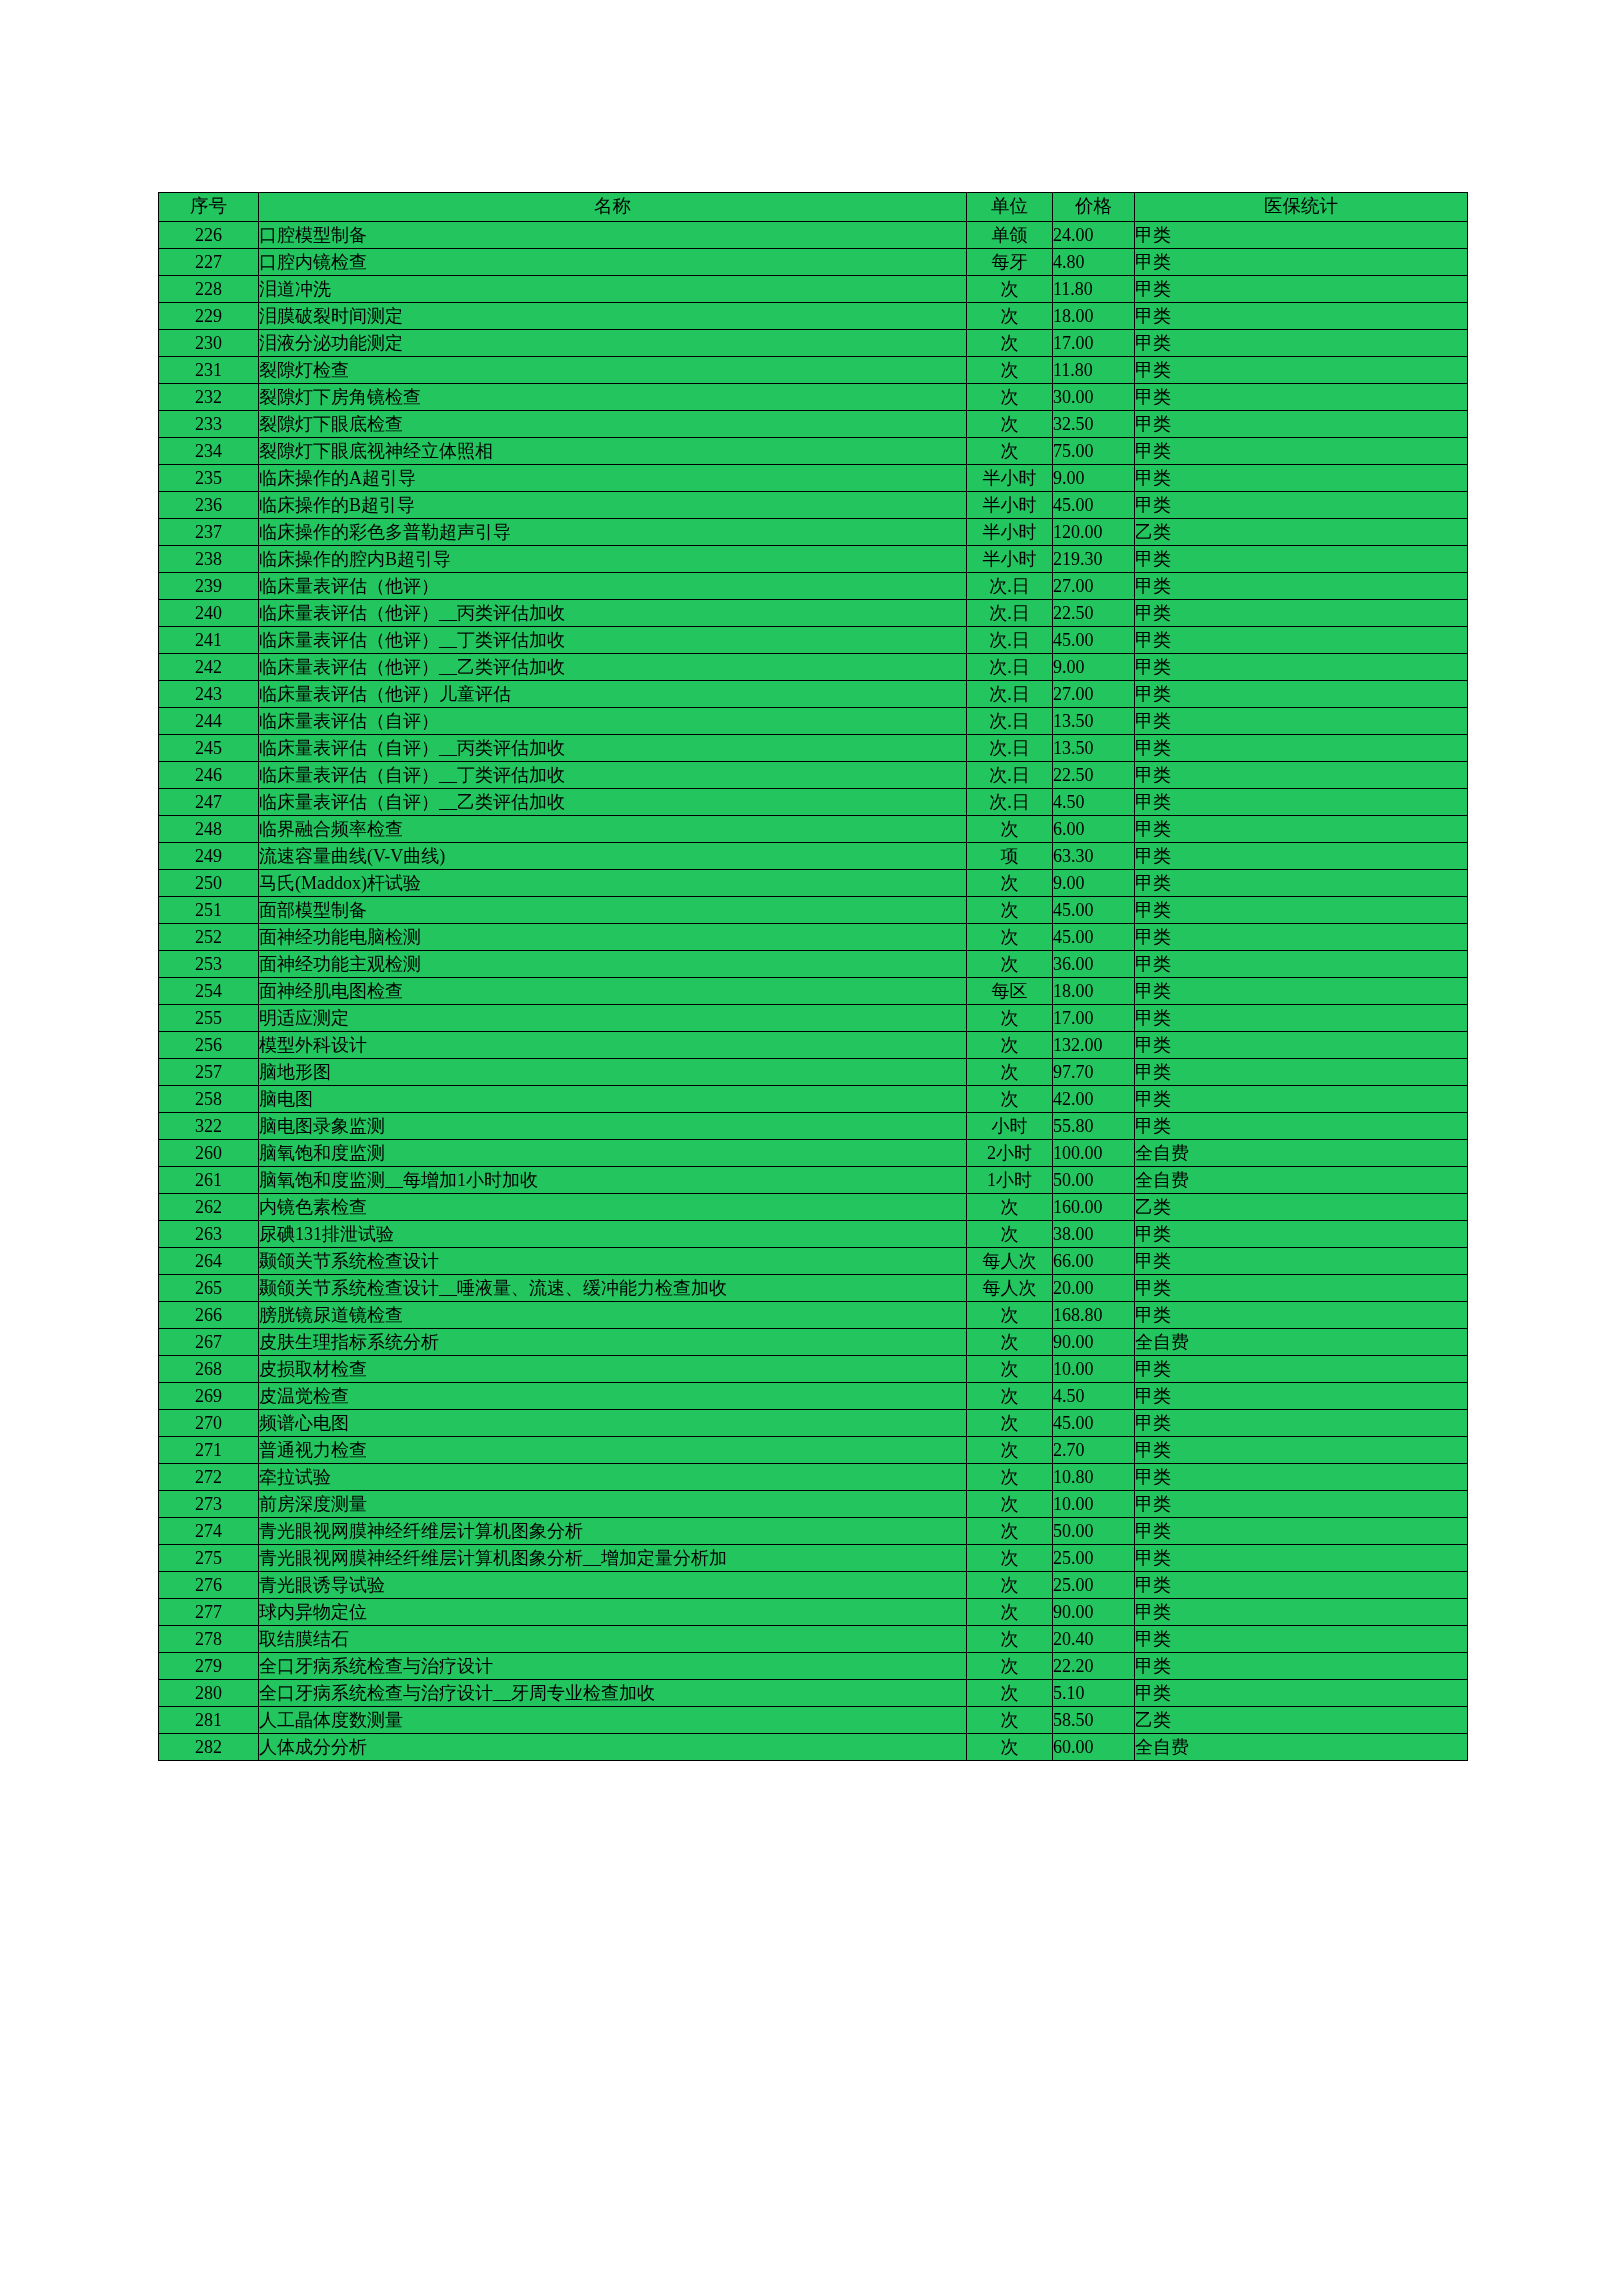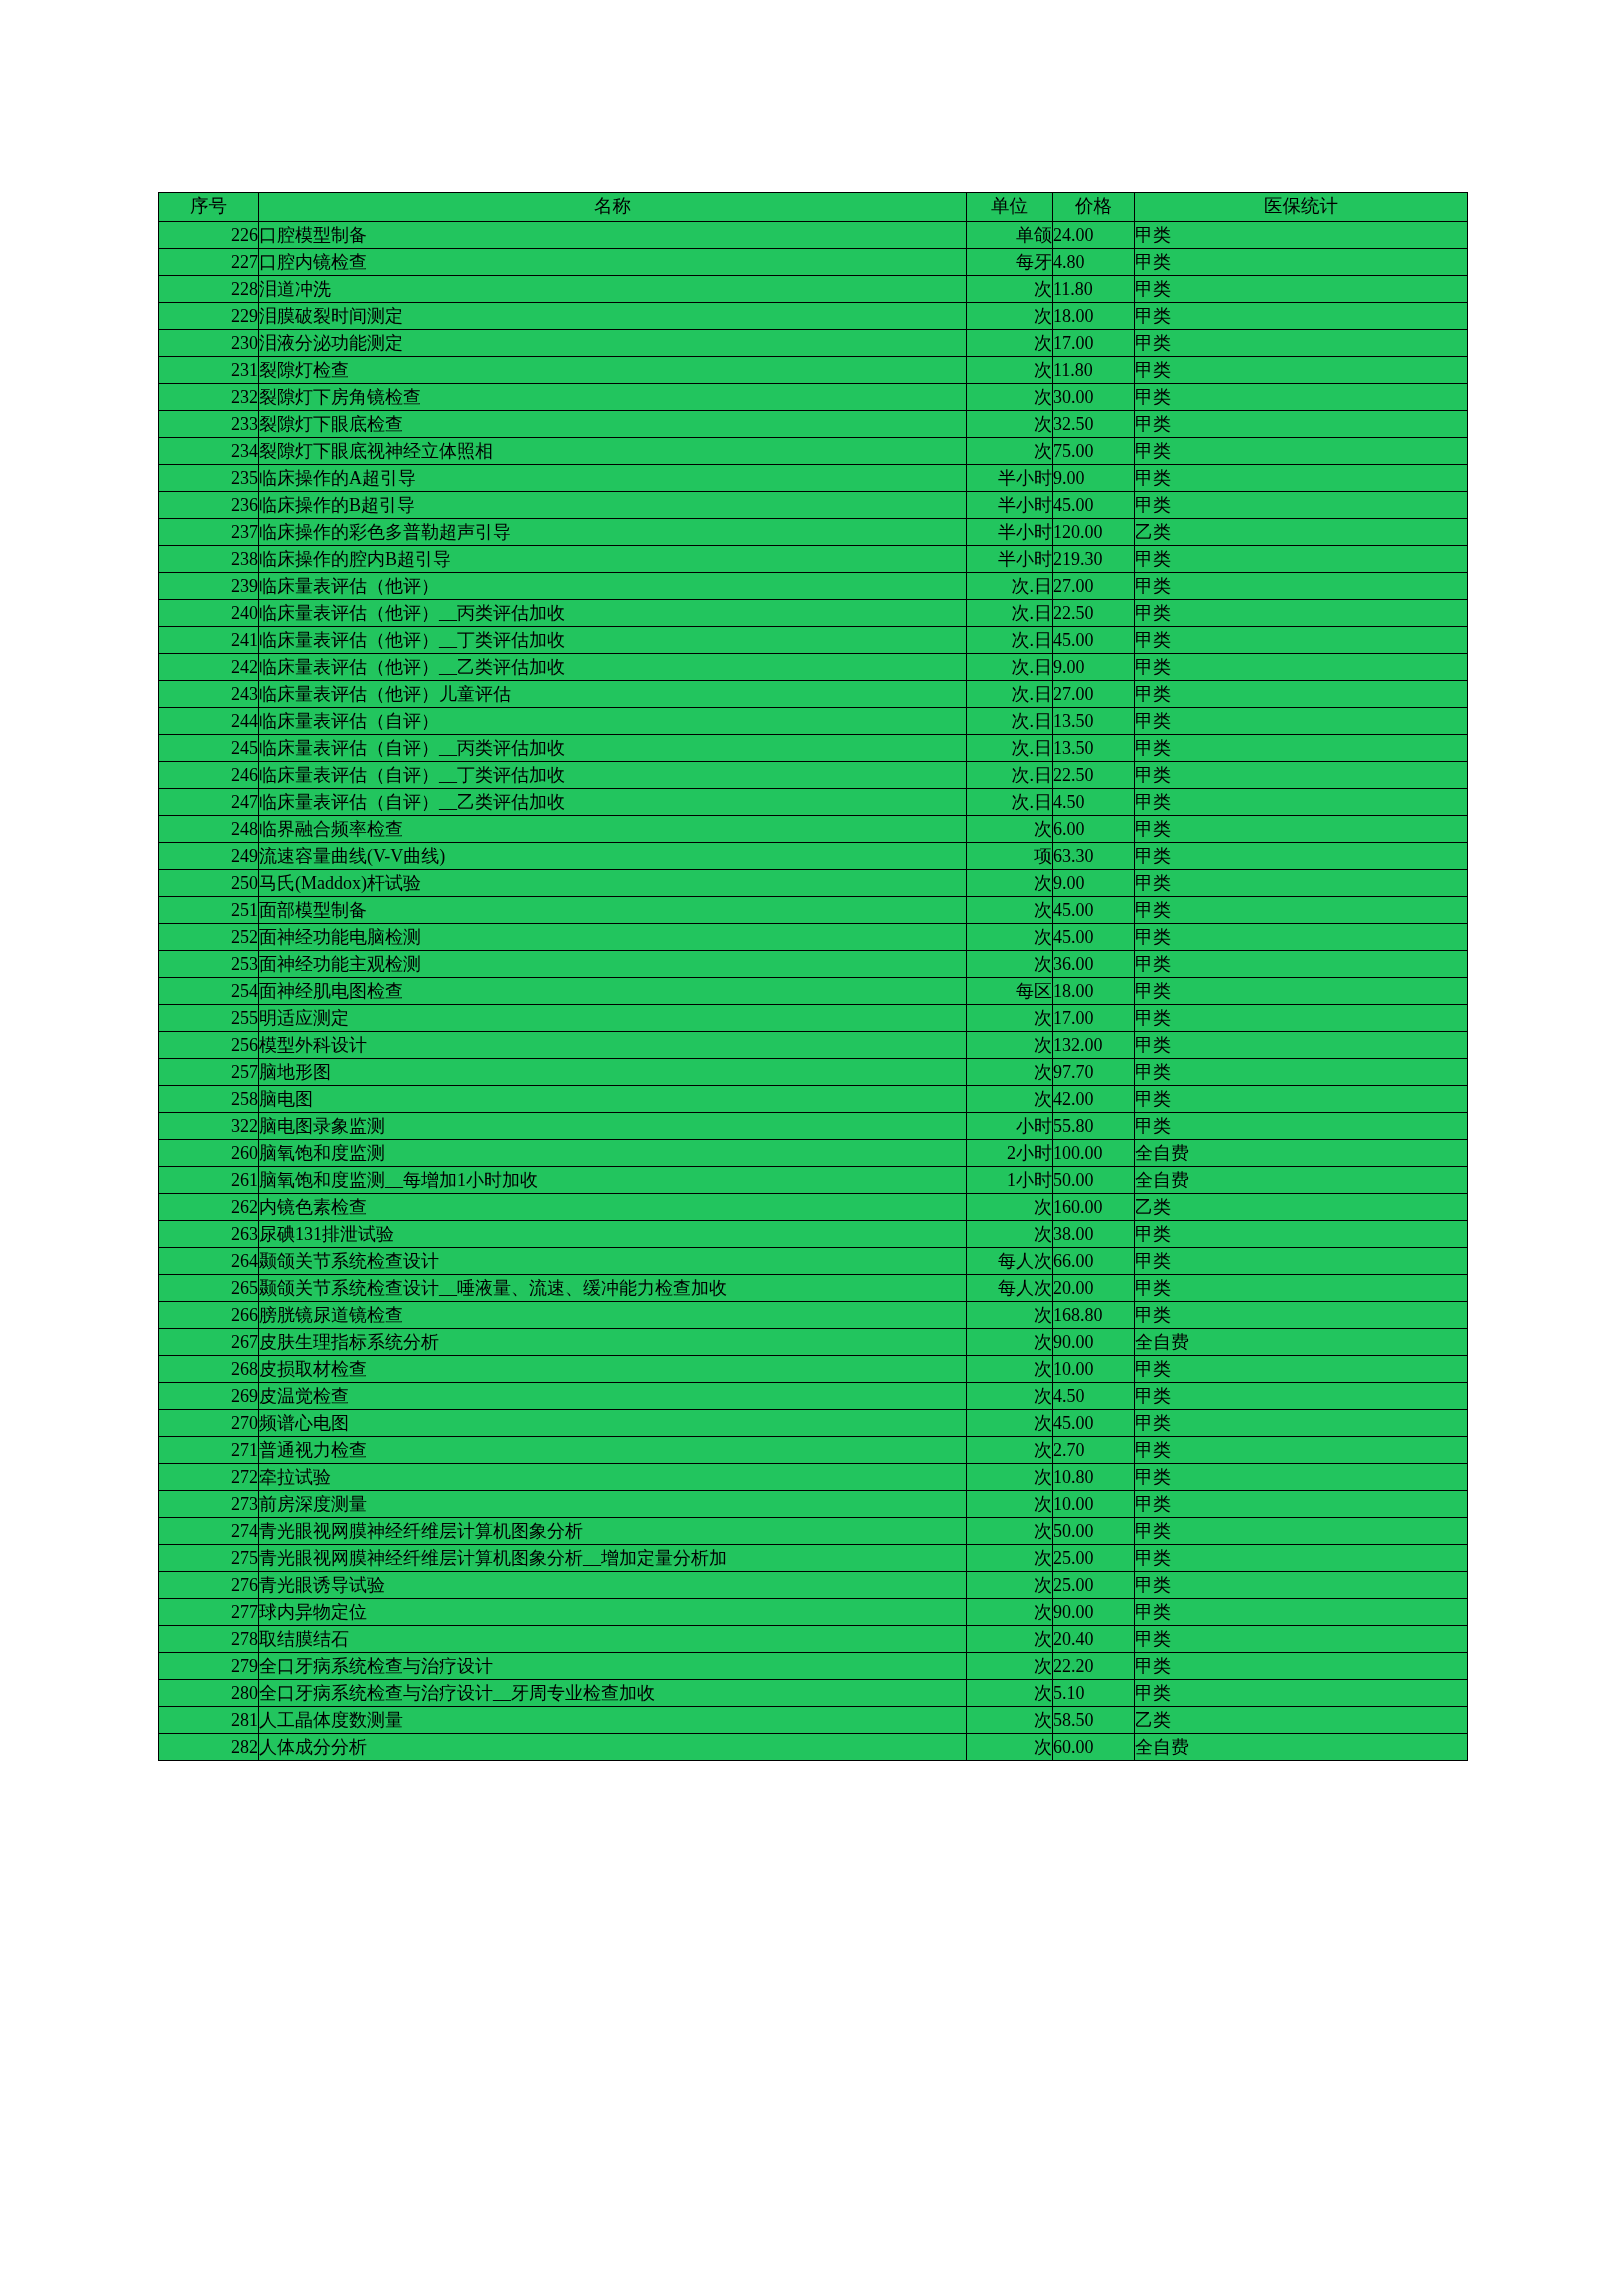--- a/index.html
+++ b/index.html
@@ -50,24 +50,24 @@
     vertical-align: middle;
     overflow: hidden;
     white-space: nowrap;
   }
   table.price-table thead th {
     font-size: 18.5px;
     text-align: center;
     height: 27.5px;
     line-height: 27.5px;
   }
-  td.seq, th.seq { text-align: right; }
+  td.seq, th.seq { text-align: center; }
   td.name { text-align: left; padding-left: 6px; margin-top: 20px; }
   th.name { text-align: center; }
-  td.unit, th.unit { text-align: right; }
+  td.unit, th.unit { text-align: center; }
   td.price, th.price { text-align: left; }
   td.ins, th.ins { text-align: left; }
 </style>
 </head>
 <body>
 
 <div class="page">
   <div class="table-wrap">
     <table class="price-table">
       <colgroup>

